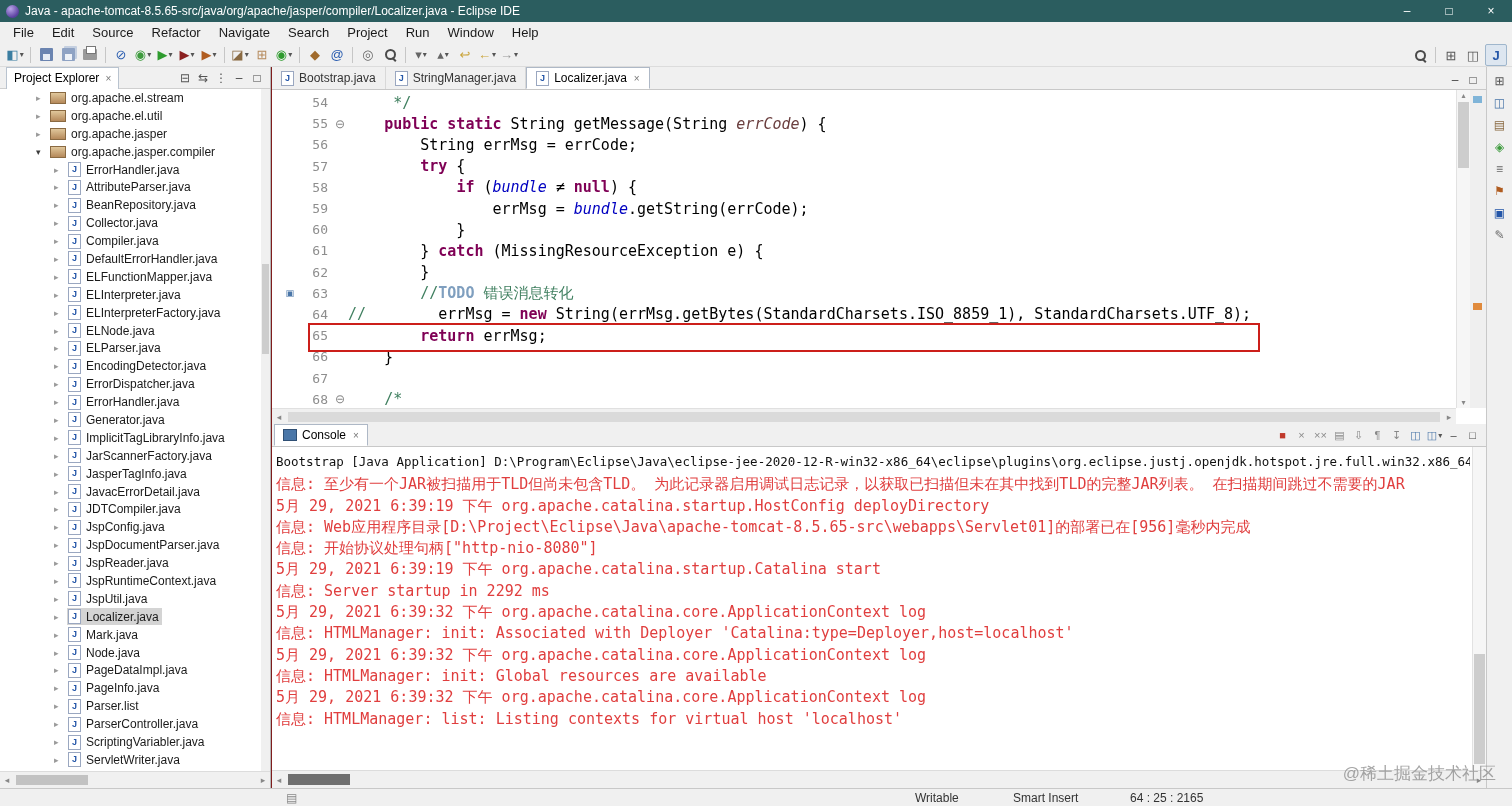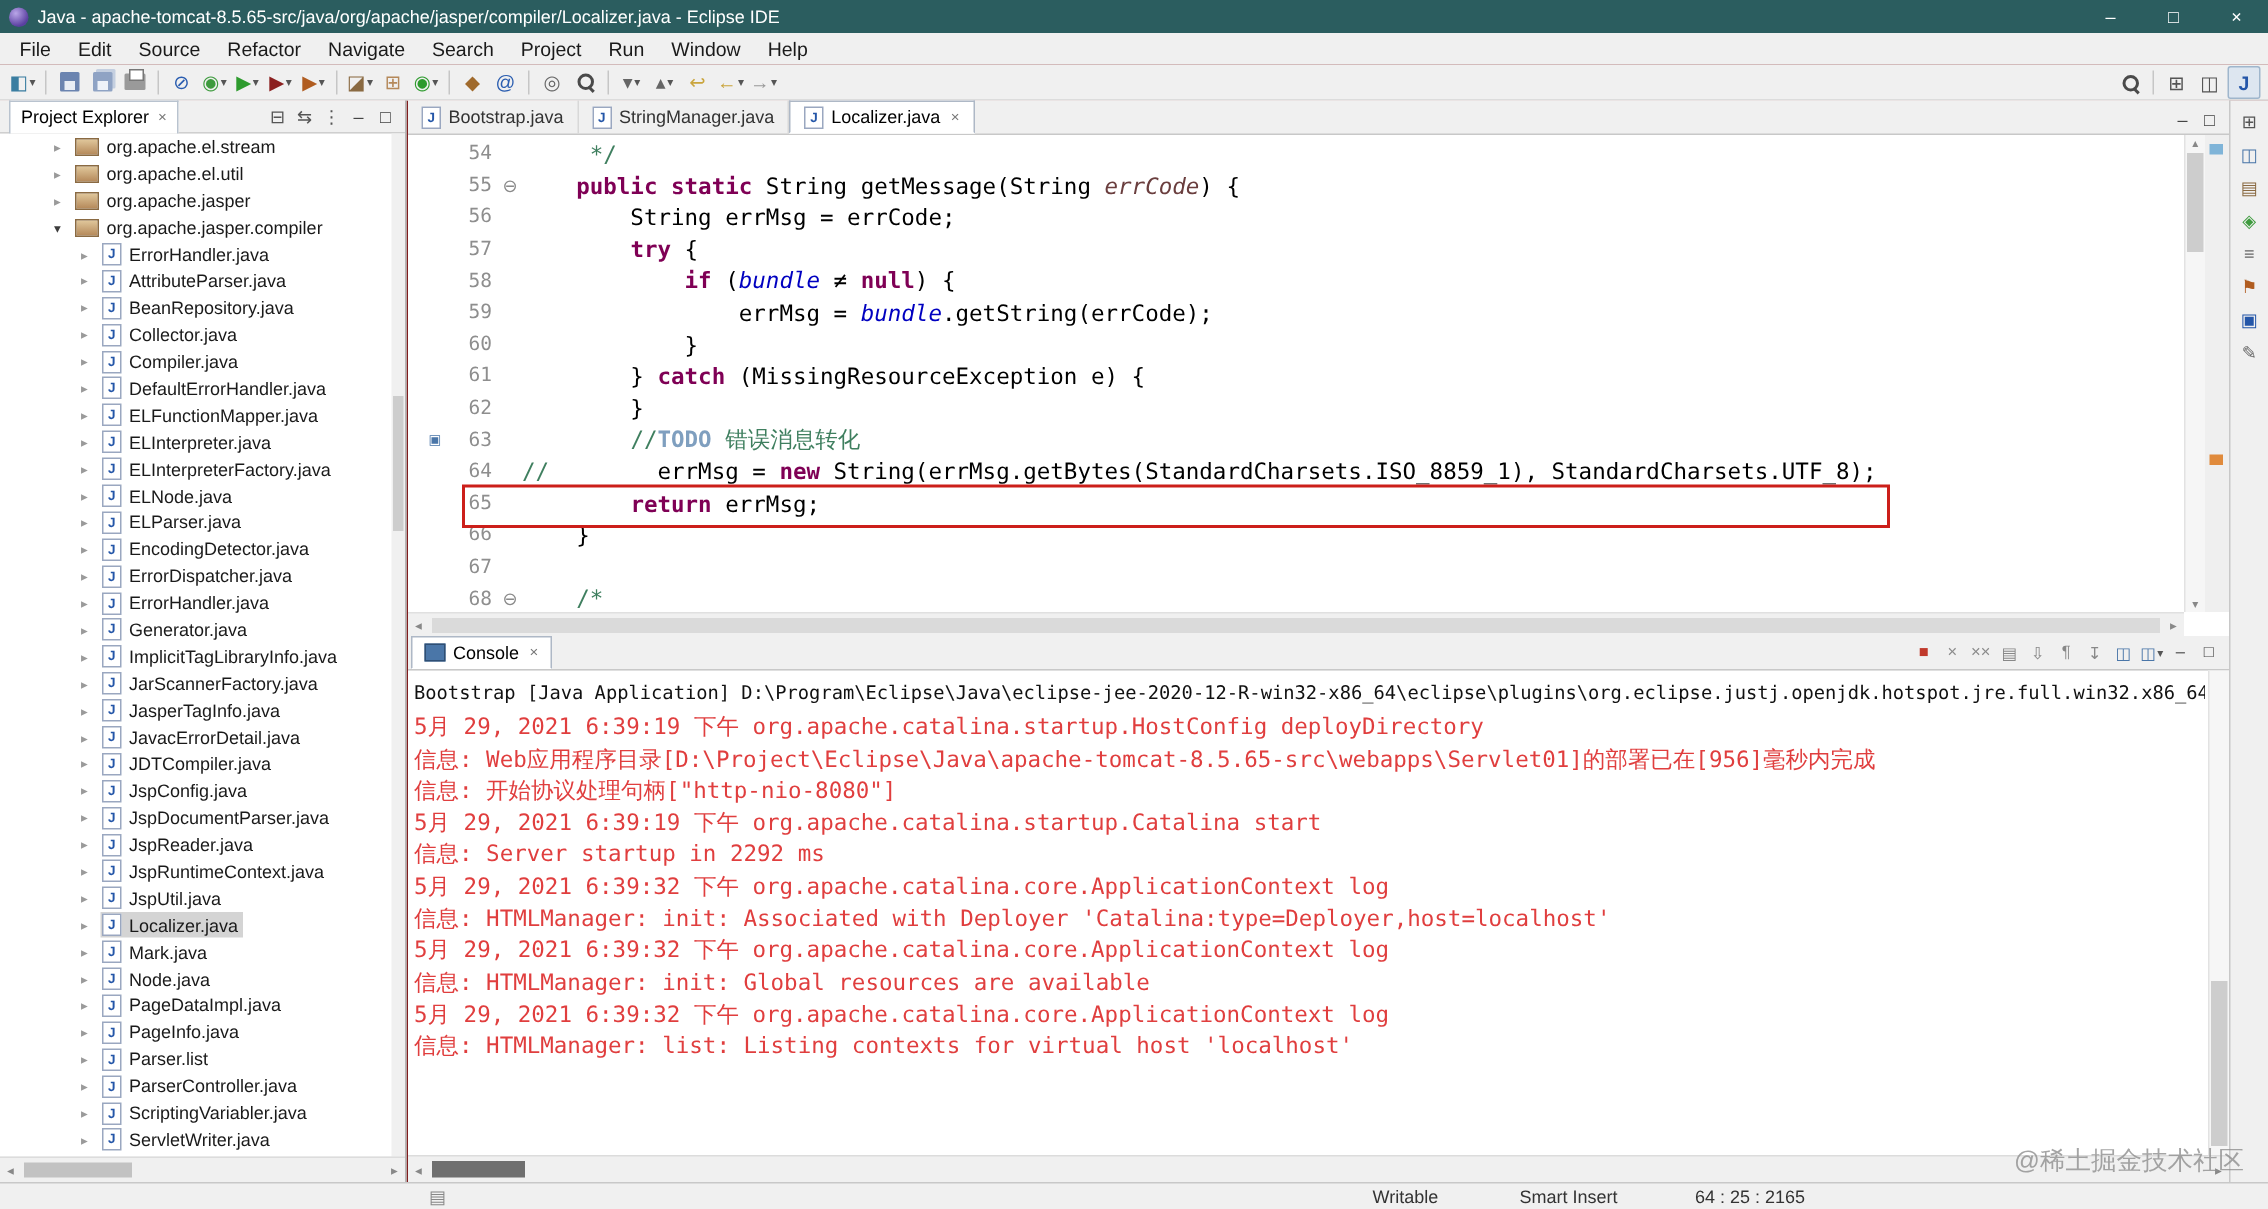--- a/index.html
+++ b/index.html
@@ -720,20 +720,21 @@
           <span class="ct-icon">
             <span style="color: rgb(68, 68, 68);">–</span>
           </span>
           <span class="ct-icon">
             <span style="color: rgb(68, 68, 68);">□</span>
           </span>
         </span>
     </div>
     <div class="console-body">
         <div class="console-line out">Bootstrap [Java Application] D:\Program\Eclipse\Java\eclipse-jee-2020-12-R-win32-x86_64\eclipse\plugins\org.eclipse.justj.openjdk.hotspot.jre.full.win32.x86_64_15.0.1.v20201027-0507\jre\bin\javaw.exe (2021</div>
+        <div class="console-line err">信息: 至少有一个JAR被扫描用于TLD但尚未包含TLD。 为此记录器启用调试日志记录，以获取已扫描但未在其中找到TLD的完整JAR列表。 在扫描期间跳过不需要的JAR</div>
         <div class="console-line err">5月 29, 2021 6:39:19 下午 org.apache.catalina.startup.HostConfig deployDirectory</div>
         <div class="console-line err">信息: Web应用程序目录[D:\Project\Eclipse\Java\apache-tomcat-8.5.65-src\webapps\Servlet01]的部署已在[956]毫秒内完成</div>
         <div class="console-line err">信息: 开始协议处理句柄["http-nio-8080"]</div>
         <div class="console-line err">5月 29, 2021 6:39:19 下午 org.apache.catalina.startup.Catalina start</div>
         <div class="console-line err">信息: Server startup in 2292 ms</div>
         <div class="console-line err">5月 29, 2021 6:39:32 下午 org.apache.catalina.core.ApplicationContext log</div>
         <div class="console-line err">信息: HTMLManager: init: Associated with Deployer 'Catalina:type=Deployer,host=localhost'</div>
         <div class="console-line err">5月 29, 2021 6:39:32 下午 org.apache.catalina.core.ApplicationContext log</div>
         <div class="console-line err">信息: HTMLManager: init: Global resources are available</div>
         <div class="console-line err">5月 29, 2021 6:39:32 下午 org.apache.catalina.core.ApplicationContext log</div>

